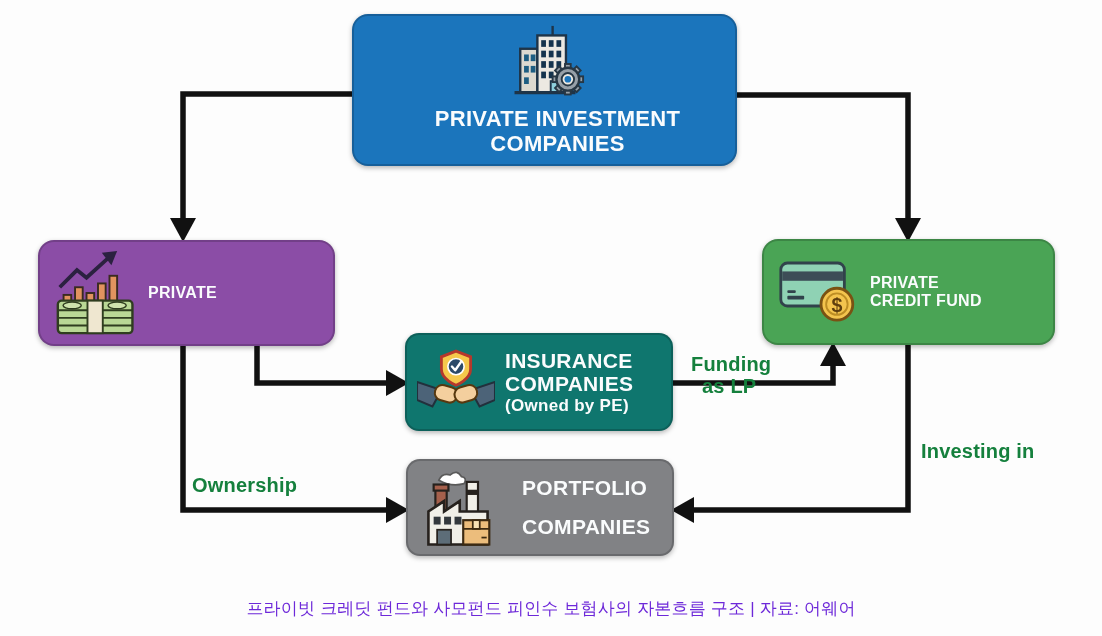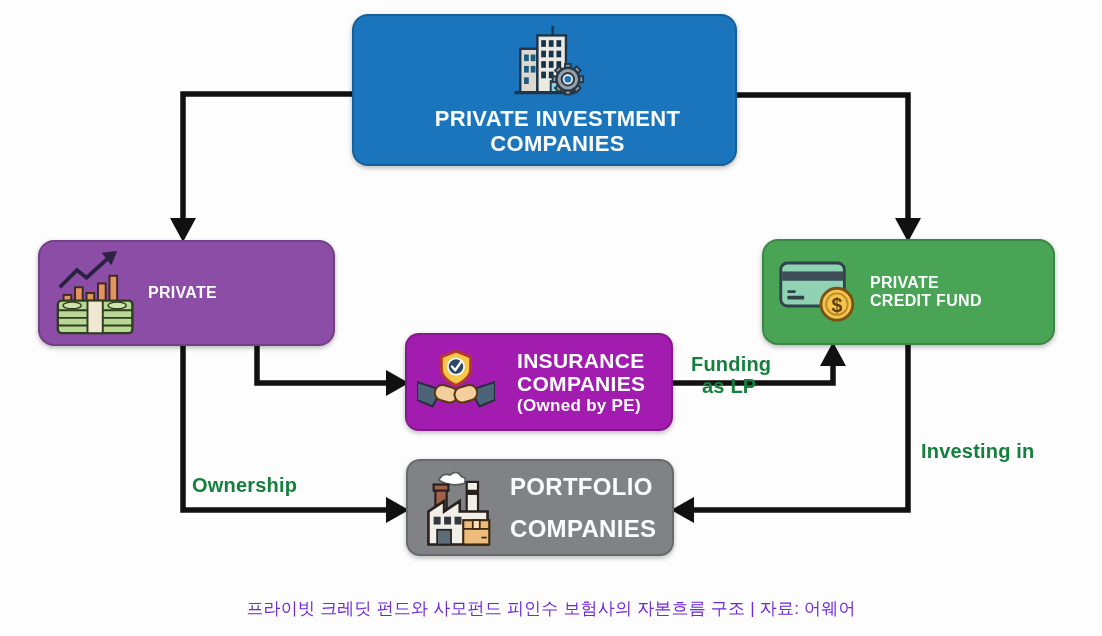--- a/index.html
+++ b/index.html
@@ -16,21 +16,21 @@
   .node .txt{display:flex;flex-direction:column;line-height:1.13;font-weight:bold;letter-spacing:.3px;}
   .node-pic{position:absolute;left:352px;top:14px;width:385px;height:152px;flex-direction:column;justify-content:center;text-align:center;}
   .node-pic .txt{align-items:center;font-size:22px;margin-top:3px;margin-left:26px;}
   .node-pe{position:absolute;left:38px;top:240px;width:297px;height:106px;padding-left:14px;}
   .node-pc{position:absolute;left:762px;top:239px;width:293px;height:106px;padding-left:14px;}
   .node-ins{position:absolute;left:405px;top:333px;width:268px;height:98px;padding-left:10px;border-radius:14px;}
   .node-pf{position:absolute;left:406px;top:459px;width:268px;height:97px;padding-left:10px;border-radius:14px;}
   .node-pe .txt,.node-pc .txt{font-size:16px;margin-left:6px;}
   .node-ins .txt{font-size:21px;margin-left:10px;}
   .node-ins .sub{font-size:17px;}
-  .node-pf .txt{font-size:24px;margin-left:12px;gap:15px;}
+  .node-pf .txt{font-size:21px;margin-left:24px;gap:15px;}
   .edge-label{position:absolute;font-weight:bold;color:#15803d;font-size:20px;letter-spacing:.2px;}
   .lbl-ownership{left:192px;top:474px;}
   .lbl-funding1{left:691px;top:353px;}
   .lbl-funding2{left:702px;top:375px;}
   .lbl-investing{left:921px;top:440px;}
   .caption{
     position:absolute;left:0;top:597px;width:100%;text-align:center;
     font-size:17px;color:#6d28d9;letter-spacing:.2px;
   }
   .iconbox{flex:0 0 auto;display:flex;align-items:center;justify-content:center;}
@@ -141,21 +141,21 @@
         <circle cx="63" cy="49" r="11.5" fill="none" stroke="#bd8d24" stroke-width="2"></circle>
         <text x="63" y="57" text-anchor="middle" font-size="21" font-weight="bold" fill="#5f3e0e">$</text>
       </svg>
     </span>
     <div class="txt">
       <span>PRIVATE</span>
       <span>CREDIT FUND</span>
     </div>
   </div>
 
-  <div class="node node-ins" style="background: #a21caf; gap: 12px;">
+  <div class="node node-ins" style="background: #0f766e;">
     <span class="iconbox">
       <svg viewBox="0 0 96 84" width="78" height="70">
         <polygon points="0,42 30,52 19,72 0,64" fill="#4c6378" stroke="#22303c" stroke-width="2.5"></polygon>
         <polygon points="96,42 66,52 77,72 96,64" fill="#4c6378" stroke="#22303c" stroke-width="2.5"></polygon>
         <g fill="#f4cf9e" stroke="#57380f" stroke-width="2.5">
           <rect x="22" y="47" width="28" height="19" rx="9" transform="rotate(16 36 56)"></rect>
           <rect x="46" y="47" width="28" height="19" rx="9" transform="rotate(-16 60 56)"></rect>
         </g>
         <path d="M48 4 L66 11 V26 C66 39 48 46 48 46 C48 46 30 39 30 26 V11 Z" fill="#f5c84b" stroke="#b5382c" stroke-width="3.5"></path>
         <circle cx="48" cy="23" r="10" fill="#2c4a68" stroke="#ffffff" stroke-width="2"></circle>

